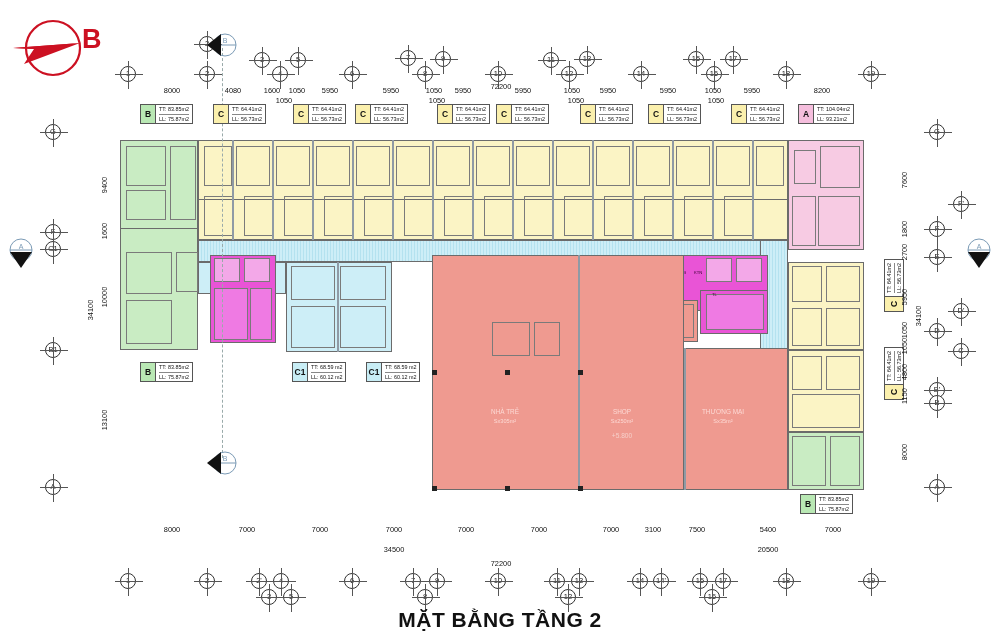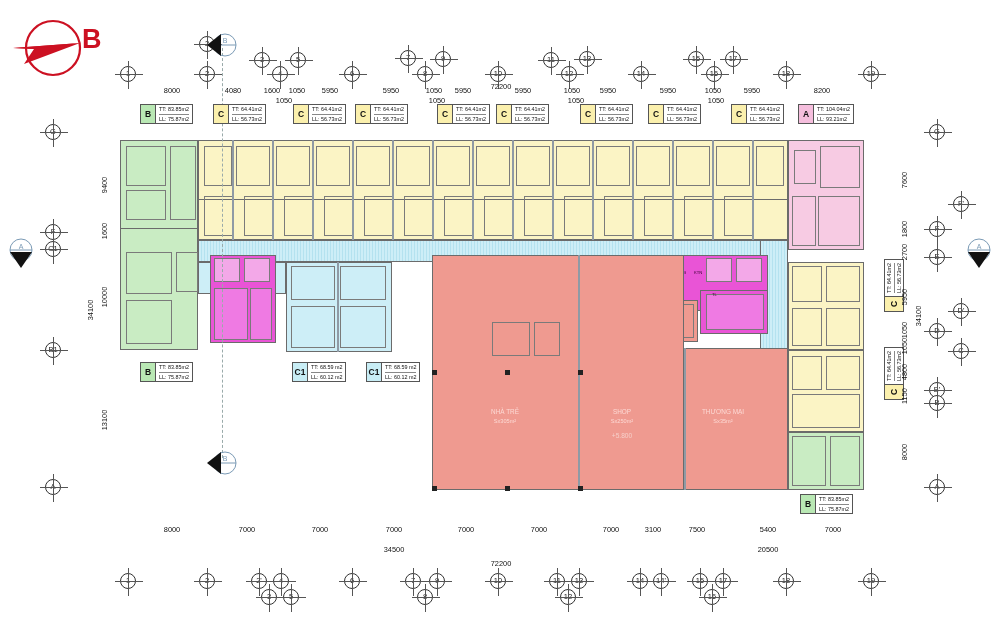--- a/index.html
+++ b/index.html
@@ -529,13 +529,14 @@
   </div>
   <div class="secmark" style="left:4px;top:238px;">
     <svg width="34" height="34" viewBox="0 0 34 34">
       <circle cx="17" cy="12" r="11" fill="none" stroke="#7a9ab5" stroke-width="1"></circle>
       <line x1="6" y1="12" x2="28" y2="12" stroke="#7a9ab5" stroke-width="1"></line>
       <path d="M6 14 L28 14 L17 30 Z" fill="#111"></path>
       <text x="17" y="11" font-size="7" fill="#7a9ab5" text-anchor="middle" font-family="Liberation Sans, sans-serif">A</text>
     </svg>
   </div>
 
+  <div id="title">MẶT BẰNG TẦNG 2</div>
 </div>
 
 </body></html>

